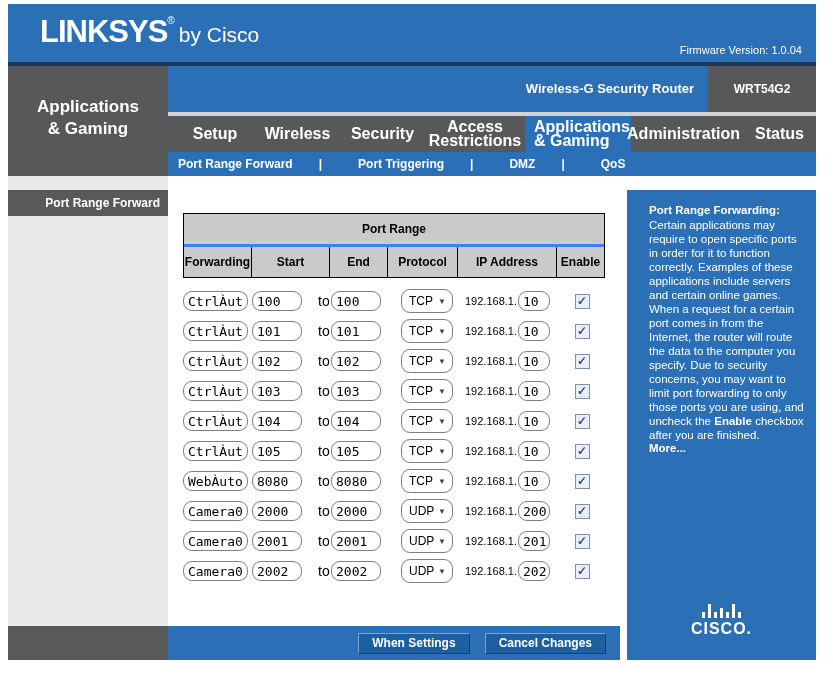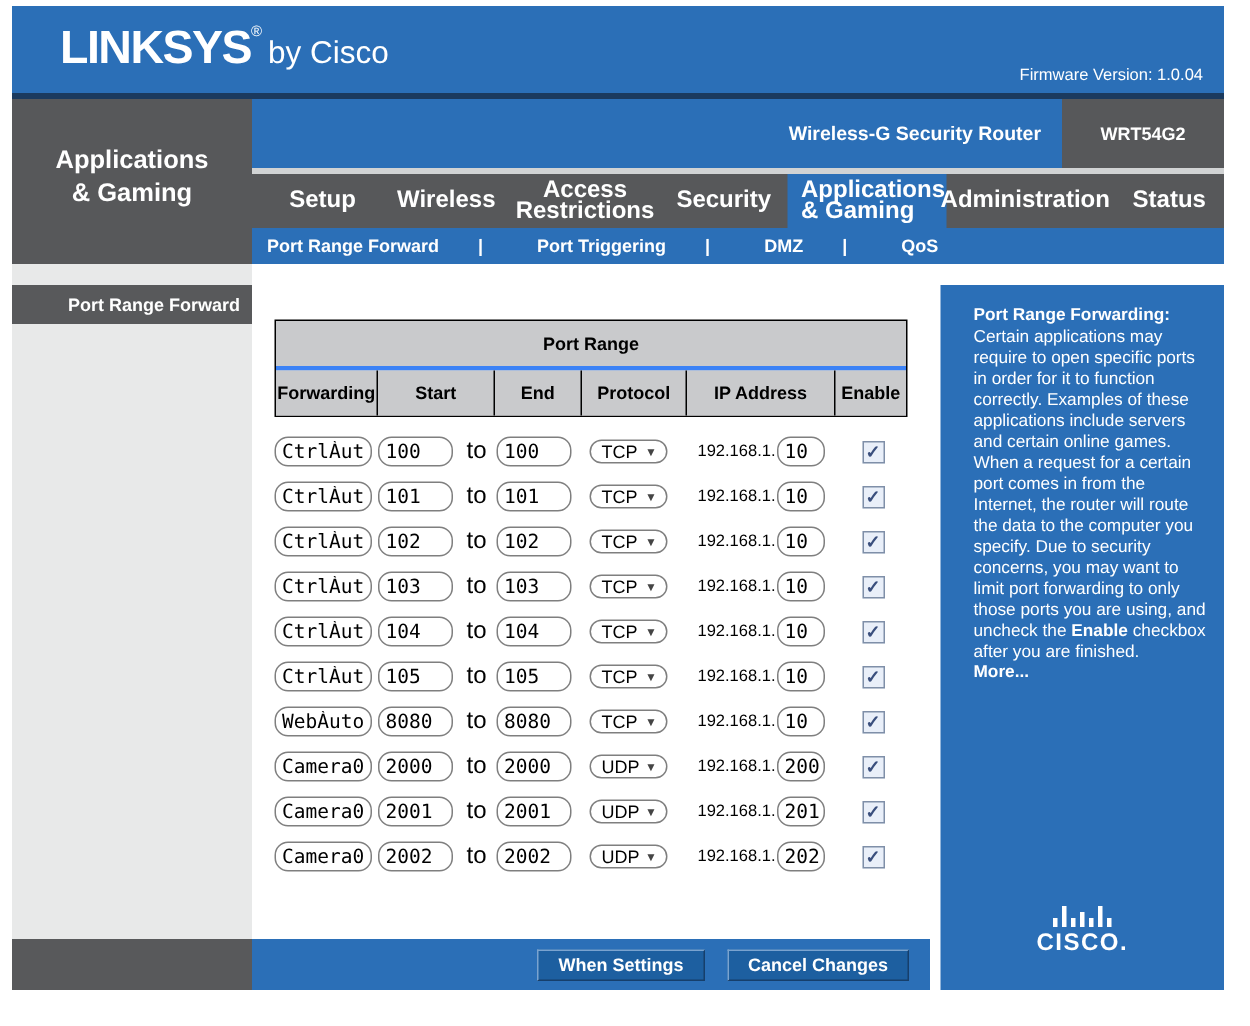--- a/index.html
+++ b/index.html
@@ -44,23 +44,23 @@
   .ptable .hcell:last-child{border-right:none;}
 
   
   .rows{position:absolute;left:15px;top:110px;width:422px;}
   .trow{display:grid;grid-template-columns:69px 79px 58px 70px 100px 46px;height:30px;align-items:center;}
   .cell{display:flex;align-items:center;}
   .tinput{font-family:"DejaVu Sans Mono",monospace;font-size:13px;color:#000;background:#fff;border:1px solid #7f7f7f;border-radius:9px;height:18px;padding:0 0 0 4px;box-sizing:content-box;}
   .app-in{width:59px;}
   .port-in{width:44px;}
   .ip-in{width:26px;}
-  .to-label{font-size:16px;color:#000;margin-left:9px;}
+  .to-label{font-size:14px;color:#000;margin-left:16px;}
   .ip-prefix{font-size:11px;color:#000;margin-left:6px;margin-right:1px;}
-  .fselect{width:52px;height:16px;border:1px solid #7f7f7f;border-radius:9px;background:#fff;display:flex;align-items:center;justify-content:space-between;padding:0 6px 0 7px;box-sizing:border-box;margin-left:4px;cursor:pointer;}
+  .fselect{width:52px;height:24px;border:1px solid #7f7f7f;border-radius:9px;background:#fff;display:flex;align-items:center;justify-content:space-between;padding:0 6px 0 7px;box-sizing:border-box;margin-left:12px;cursor:pointer;}
   .fselect .sel-txt{font-size:12px;color:#000;}
   .fselect .arrow{font-size:8px;color:#444;}
   .chk{width:13px;height:13px;border:1px solid #7f8fa8;background:#e9eff9;margin:0 auto;display:flex;align-items:center;justify-content:center;font-size:12px;line-height:11px;color:#3a4f7d;font-weight:bold;cursor:pointer;}
 
   
   .help{position:absolute;left:627px;top:190px;width:189px;height:470px;background:#2b6fb7;color:#fff;box-sizing:border-box;padding:14px 12px 0 22px;}
   .help .h-title{font-size:11.5px;font-weight:bold;margin-bottom:2px;}
   .help .h-body{font-size:11.5px;line-height:14px;}
   .help .h-more{font-size:11.5px;font-weight:bold;cursor:pointer;}
   .bold{font-weight:bold;}
@@ -97,26 +97,26 @@
     <div class="model-box">Wireless-G Security Router</div>
     <div class="model-id">WRT54G2</div>
     <div class="nav-divider"></div>
     <div class="tabs" id="tabs">
         <div class="tab" style="width: 80px;">
           <div>Setup</div>
         </div>
         <div class="tab" style="width: 85px;">
           <div>Wireless</div>
         </div>
+        <div class="tab" style="width: 85px;">
+          <div>Security</div>
+        </div>
         <div class="tab" style="width: 100px;">
           <div>Access</div>
           <div>Restrictions</div>
-        </div>
-        <div class="tab" style="width: 85px;">
-          <div>Security</div>
         </div>
         <div class="tab active" style="width: 106px;">
           <div>Applications</div>
           <div>&amp; Gaming</div>
         </div>
         <div class="tab" style="width: 105px;">
           <div>Administration</div>
         </div>
         <div class="tab" style="width: 87px;">
           <div>Status</div>

